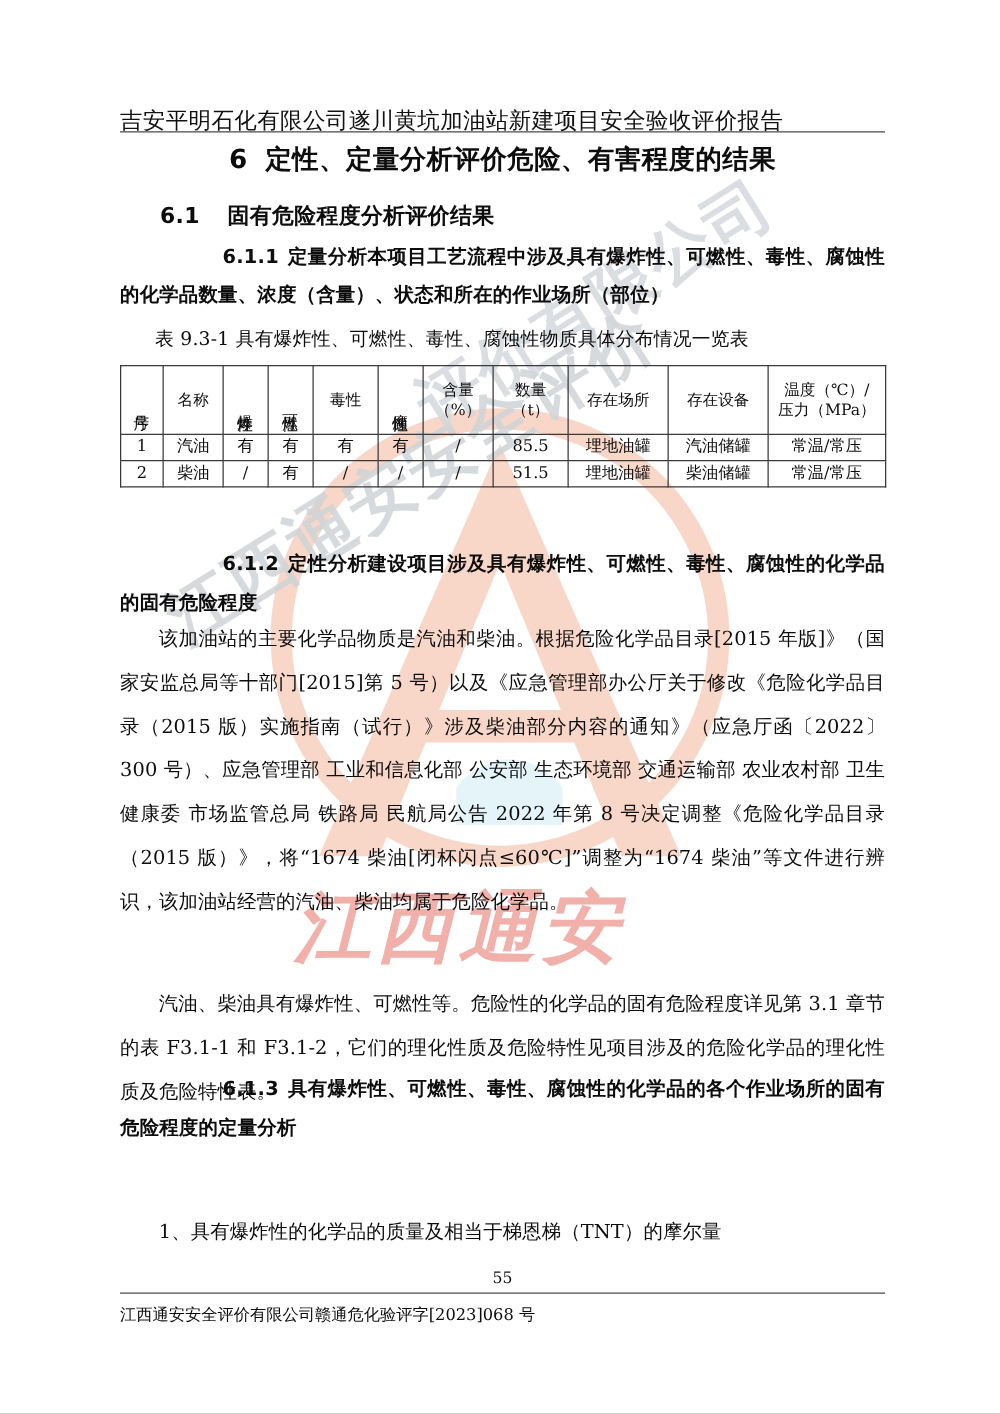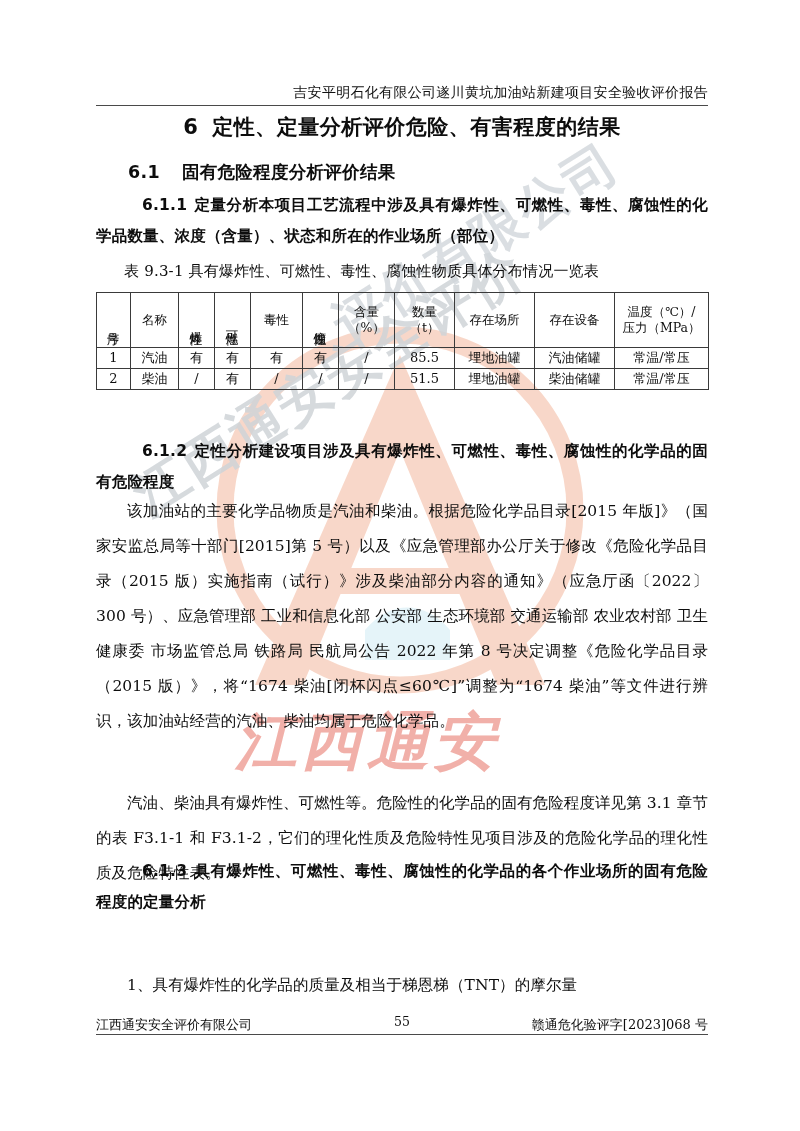--- a/index.html
+++ b/index.html
@@ -79,22 +79,22 @@
   .content {
     position: relative;
     z-index: 2;
   }
 
   .running-head {
     position: absolute;
     left: 96px;
     top: 84px;
     width: 612px;
-    text-align: right;
-    font-size: 14px;
+    text-align: left;
+    font-size: 18px;
     letter-spacing: .3px;
     color: #111;
   }
   .head-rule {
     position: absolute;
     left: 96px;
     top: 105px;
     width: 612px;
     height: 0;
     border-top: 1.6px solid #4a4a4a;
@@ -129,21 +129,21 @@
     left: 96px;
     width: 612px;
     font-family: "DejaVu Sans", "Liberation Sans", sans-serif;
     font-size: 15.5px;
     font-weight: 700;
     line-height: 31px;
     text-indent: 46px;
     letter-spacing: .2px;
     text-align: justify;
   }
-  .h3 .num { margin-right: 7px; }
+  .h3 .num { margin-right: 7px; margin-left: 36px; }
   #h3-1 { top: 190px; }
   #h3-2 { top: 436px; }
   #h3-3 { top: 856px; }
 
   .caption {
     position: absolute;
     left: 96px;
     top: 262px;
     width: 612px;
     font-size: 15px;
@@ -209,26 +209,24 @@
     position: absolute;
     left: 96px;
     top: 1034px;
     width: 612px;
     height: 0;
     border-top: 1.4px solid #4a4a4a;
   }
   .footer-row {
     position: absolute;
     left: 96px;
-    top: 1016px;
+    top: 1043px;
     width: 612px;
     display: flex;
-    justify-content: space-between;
     font-size: 13px;
-    gap: 32px;
   }
 </style>
 </head>
 <body>
 
 <div class="page">
 
   <div class="wm-layer">
     <svg class="wm-orange" viewBox="0 0 370 420">
       <circle cx="185" cy="210" r="175" fill="none" stroke="#f3b89e" stroke-width="17"></circle>

